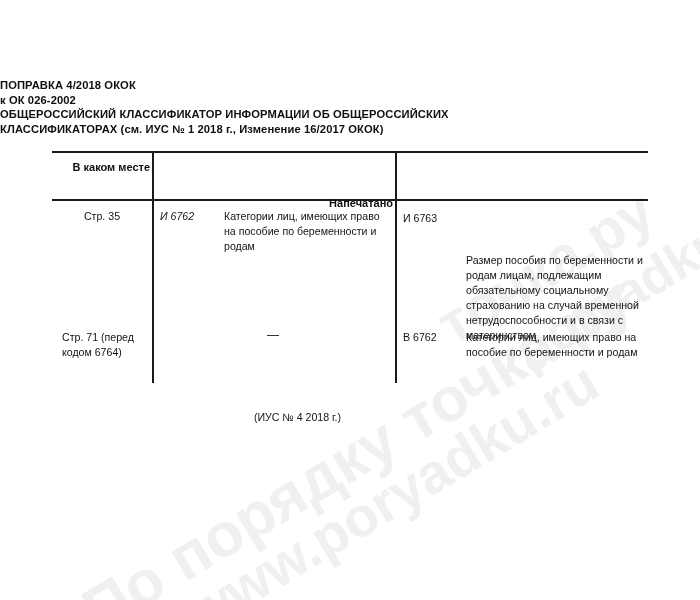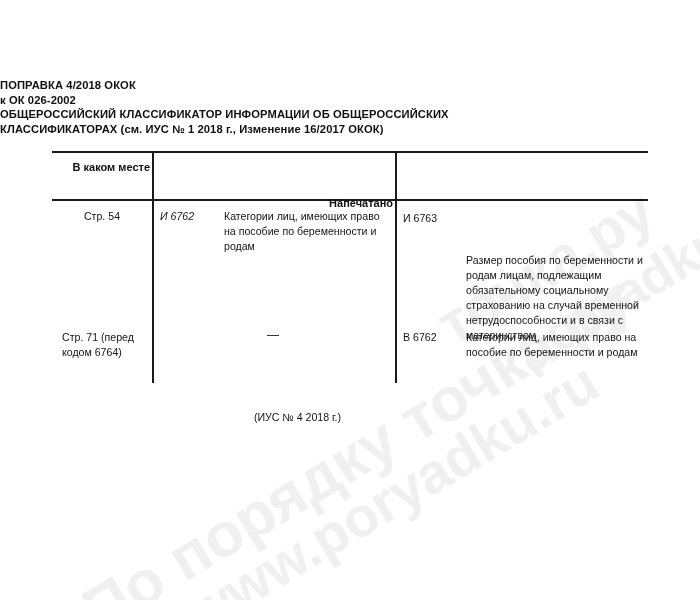--- a/index.html
+++ b/index.html
@@ -174,21 +174,21 @@
     </div>
 
     <div class="rule rule-top"></div>
     <div class="rule rule-header"></div>
     <div class="vline vline-1"></div>
     <div class="vline vline-2"></div>
 
     <div class="th th-place">В каком месте</div>
     <div class="th th-print">Напечатано</div>
 
-    <div class="cell cell-place-1">Стр. 54</div>
+    <div class="cell cell-place-1">Стр. 35</div>
     <div class="cell cell-code-1">И  6762</div>
     <div class="cell cell-desc-1">Категории лиц, имеющих право на пособие по беременности и родам</div>
     <div class="cell cell-code-3">И  6763</div>
     <div class="cell cell-desc-3">Размер пособия по беременности и родам лицам, подлежащим обязательному социальному страхованию на случай временной нетрудоспособности и в связи с материнством</div>
 
     <div class="cell cell-place-2">Стр. 71 (перед кодом 6764)</div>
     <div class="cell cell-dash-2">—</div>
     <div class="cell cell-code-4">В  6762</div>
     <div class="cell cell-desc-4">Категории лиц, имеющих право на пособие по беременности и родам</div>
 

